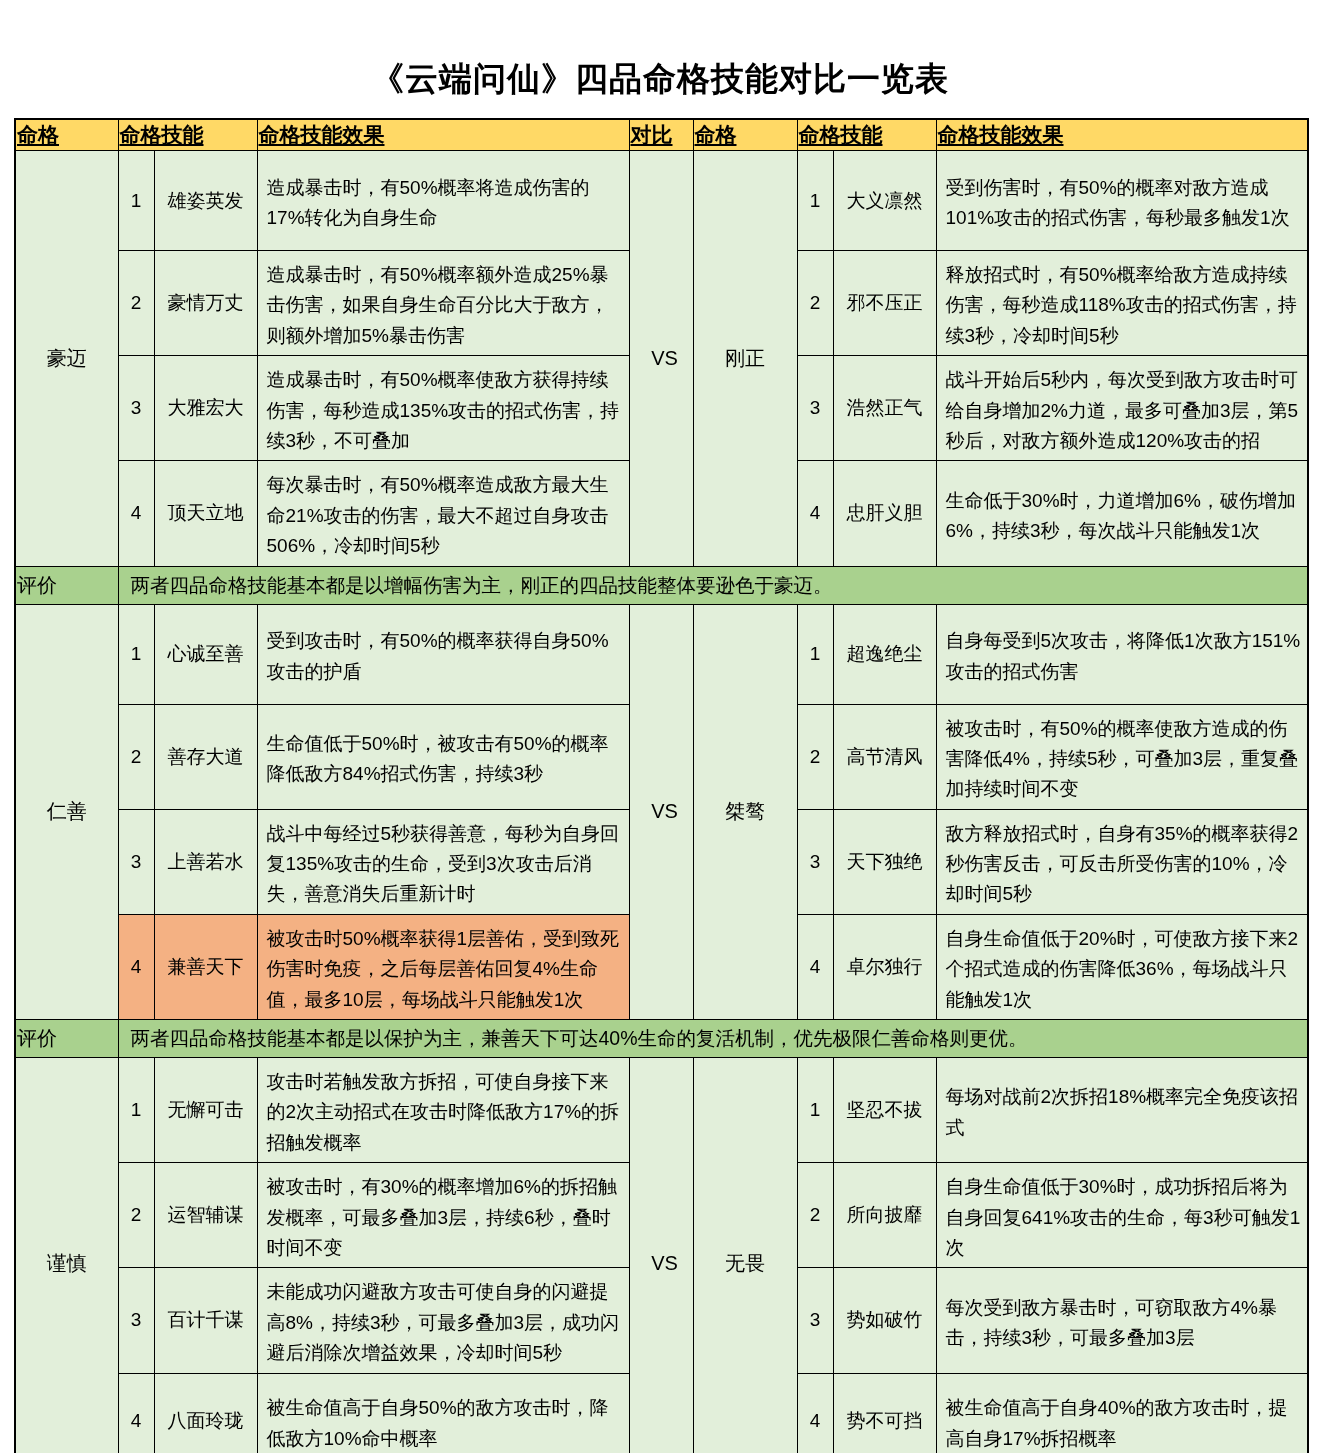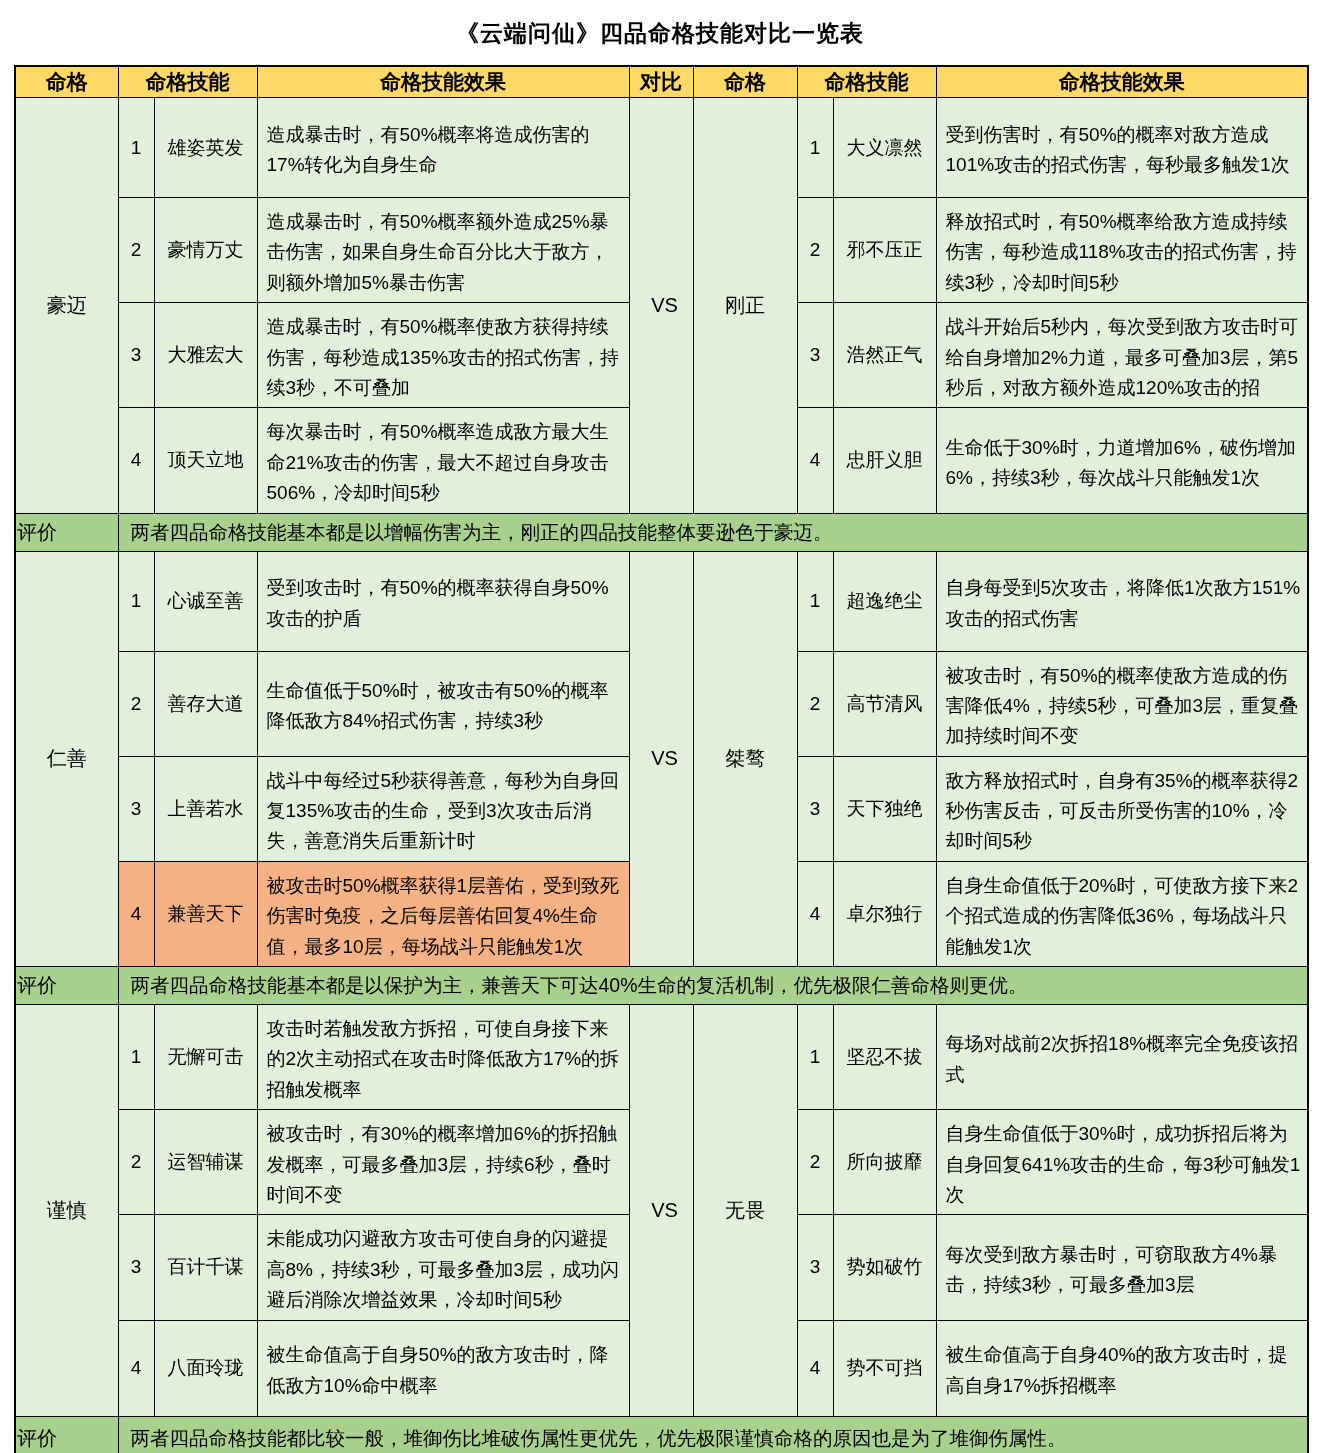--- a/index.html
+++ b/index.html
@@ -1,21 +1,21 @@
 <!DOCTYPE html>
 <html><head>
 <meta charset="utf-8">
 <style>
   * { box-sizing: border-box; }
   html,body { margin:0; padding:0; background:#ffffff; color:#000; }
   body { width:1320px; font-family:"Liberation Sans","DejaVu Sans",sans-serif; }
-  .title { text-align:center; font-size:23px; font-weight:bold; letter-spacing:1px; padding:18px 0 16px 0; }
+  .title { text-align:center; font-size:33px; font-weight:bold; letter-spacing:1px; padding:18px 0 16px 0;margin-top:39px; }
   table.cmp { border-collapse:collapse; table-layout:fixed; width:1293px; margin-left:14px; border:2.5px solid #000; }
   table.cmp th, table.cmp td { border:1.5px solid #000; overflow:hidden; }
-  th.hd { background:#FFD966; font-size:21px; font-weight:bold; height:24px; text-align:center; vertical-align:middle; }
+  th.hd { background:#FFD966; font-size:21px; font-weight:bold; height:24px; text-align:left; vertical-align:middle;text-decoration:underline; }
   td { background:#E2EFDA; font-size:19px; vertical-align:middle; }
   td.ming { text-align:center; font-size:20px; }
   td.vs   { text-align:center; font-size:20px;padding-left:8px; }
   td.num  { text-align:center; }
   td.sname{ text-align:center; }
   td.effect { padding:9px 5px 4px 9px; line-height:1.6; text-align:left; }
   tr.skill-row { height:100px; }
   tr.review-row { height:38px; }
   td.review-label { background:#A9D18E; text-align:left; font-size:20px; }
   td.review-text  { background:#A9D18E; padding-left:12px; font-size:19.5px; }

